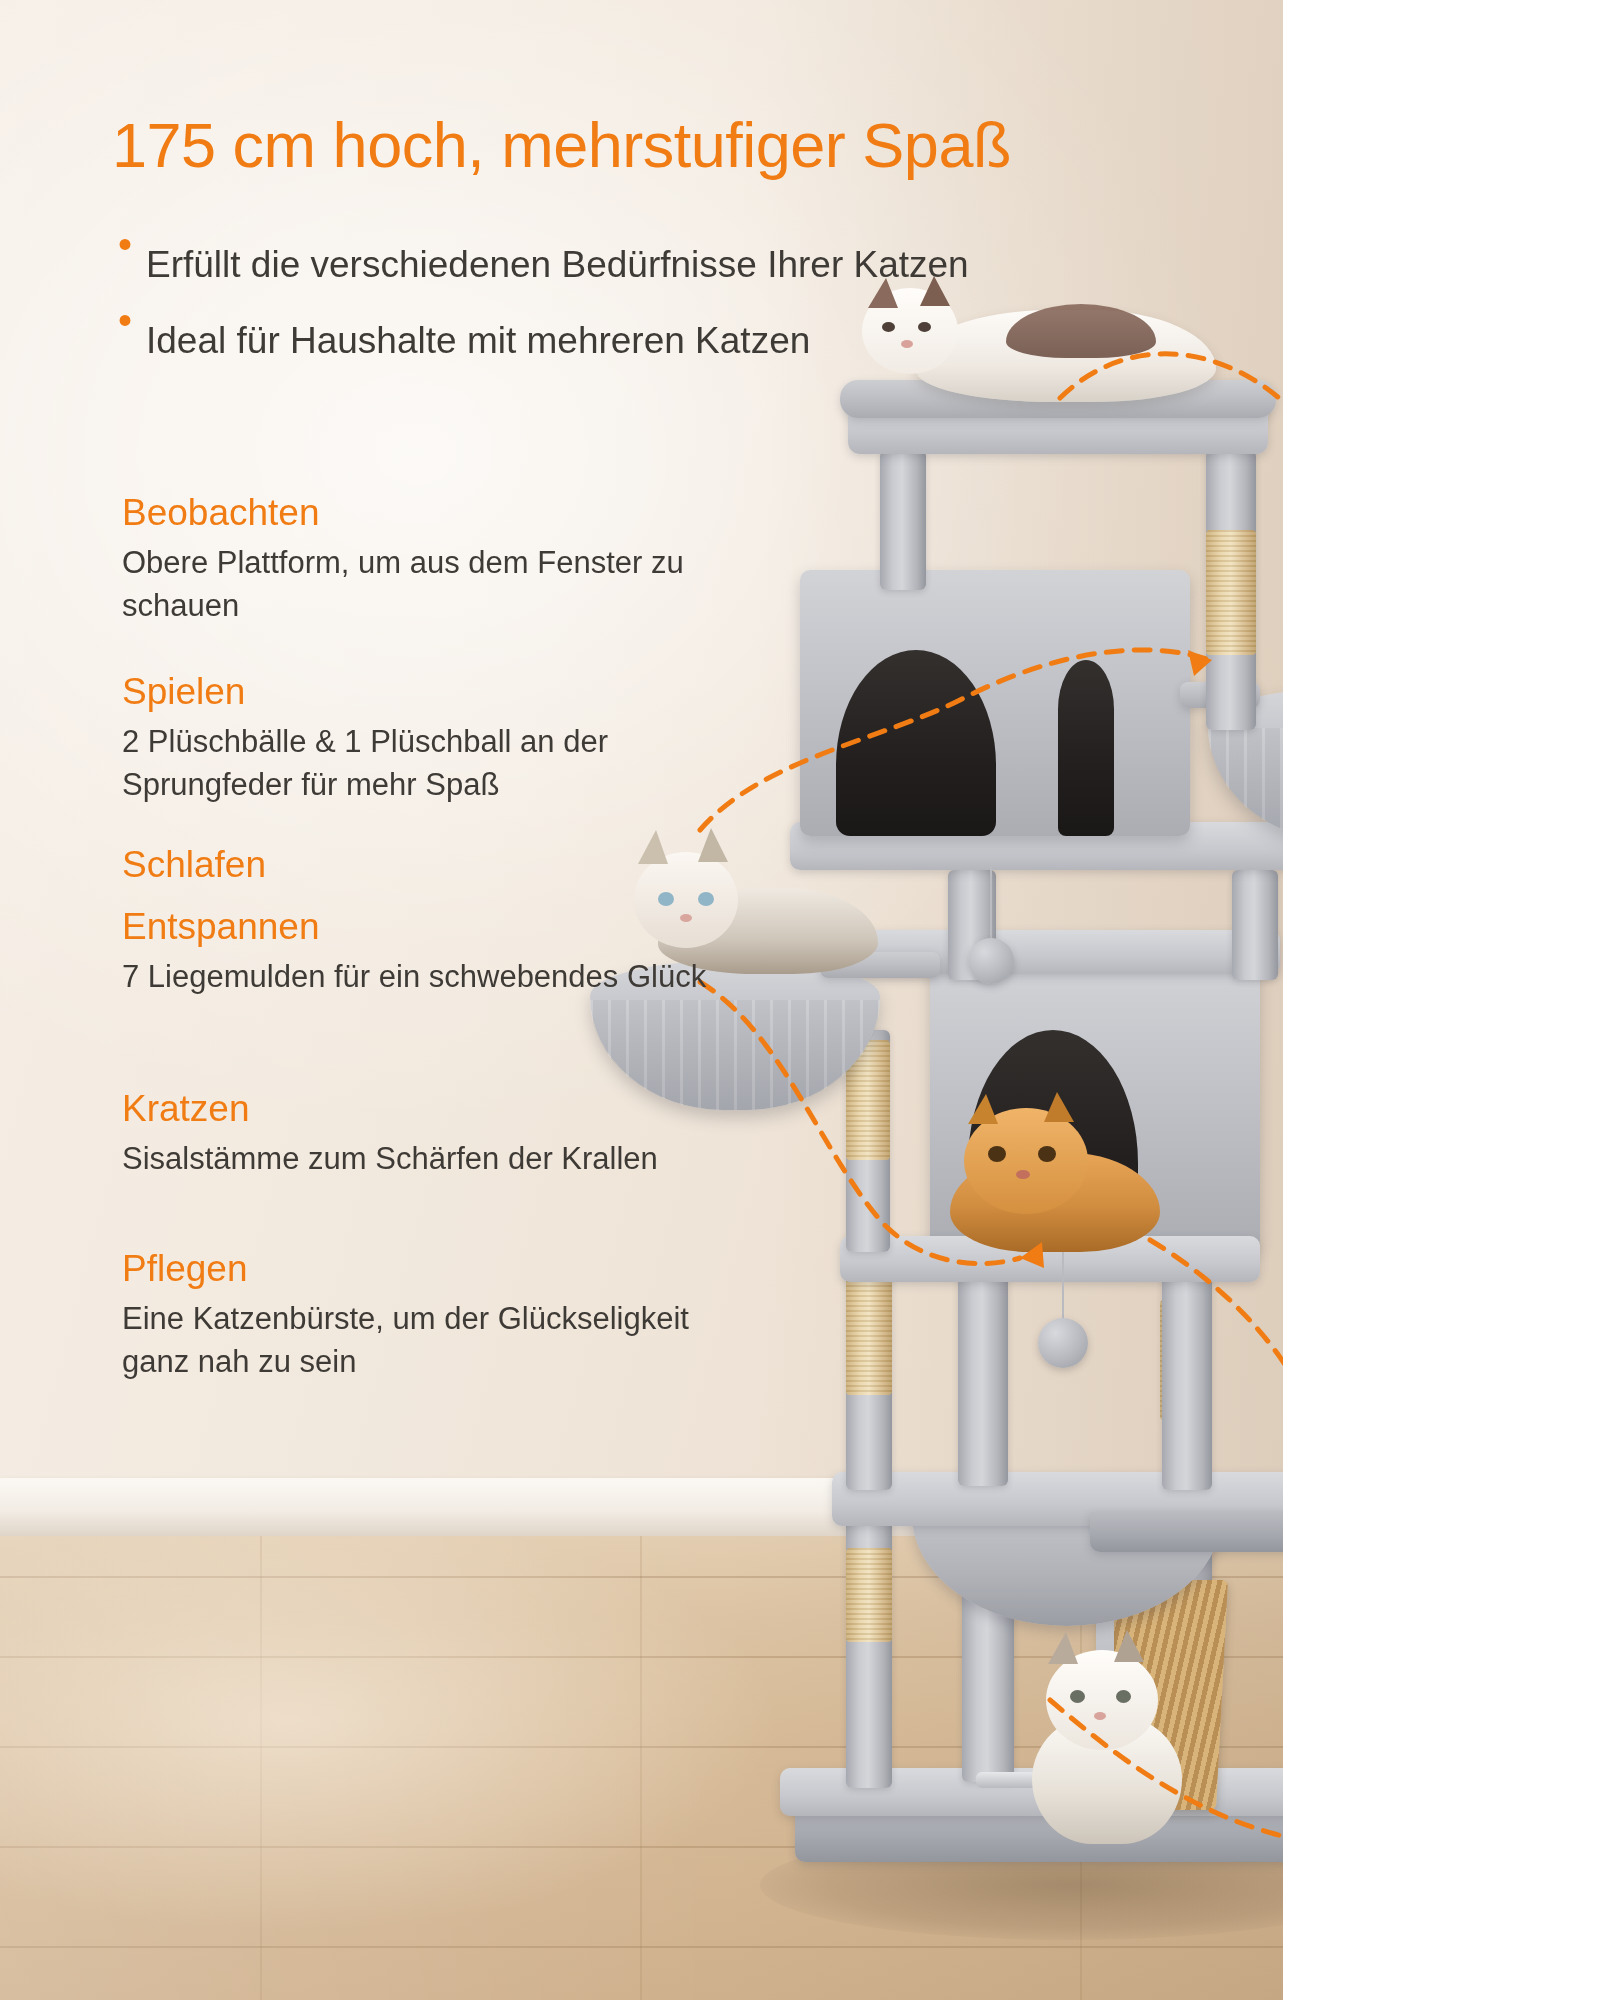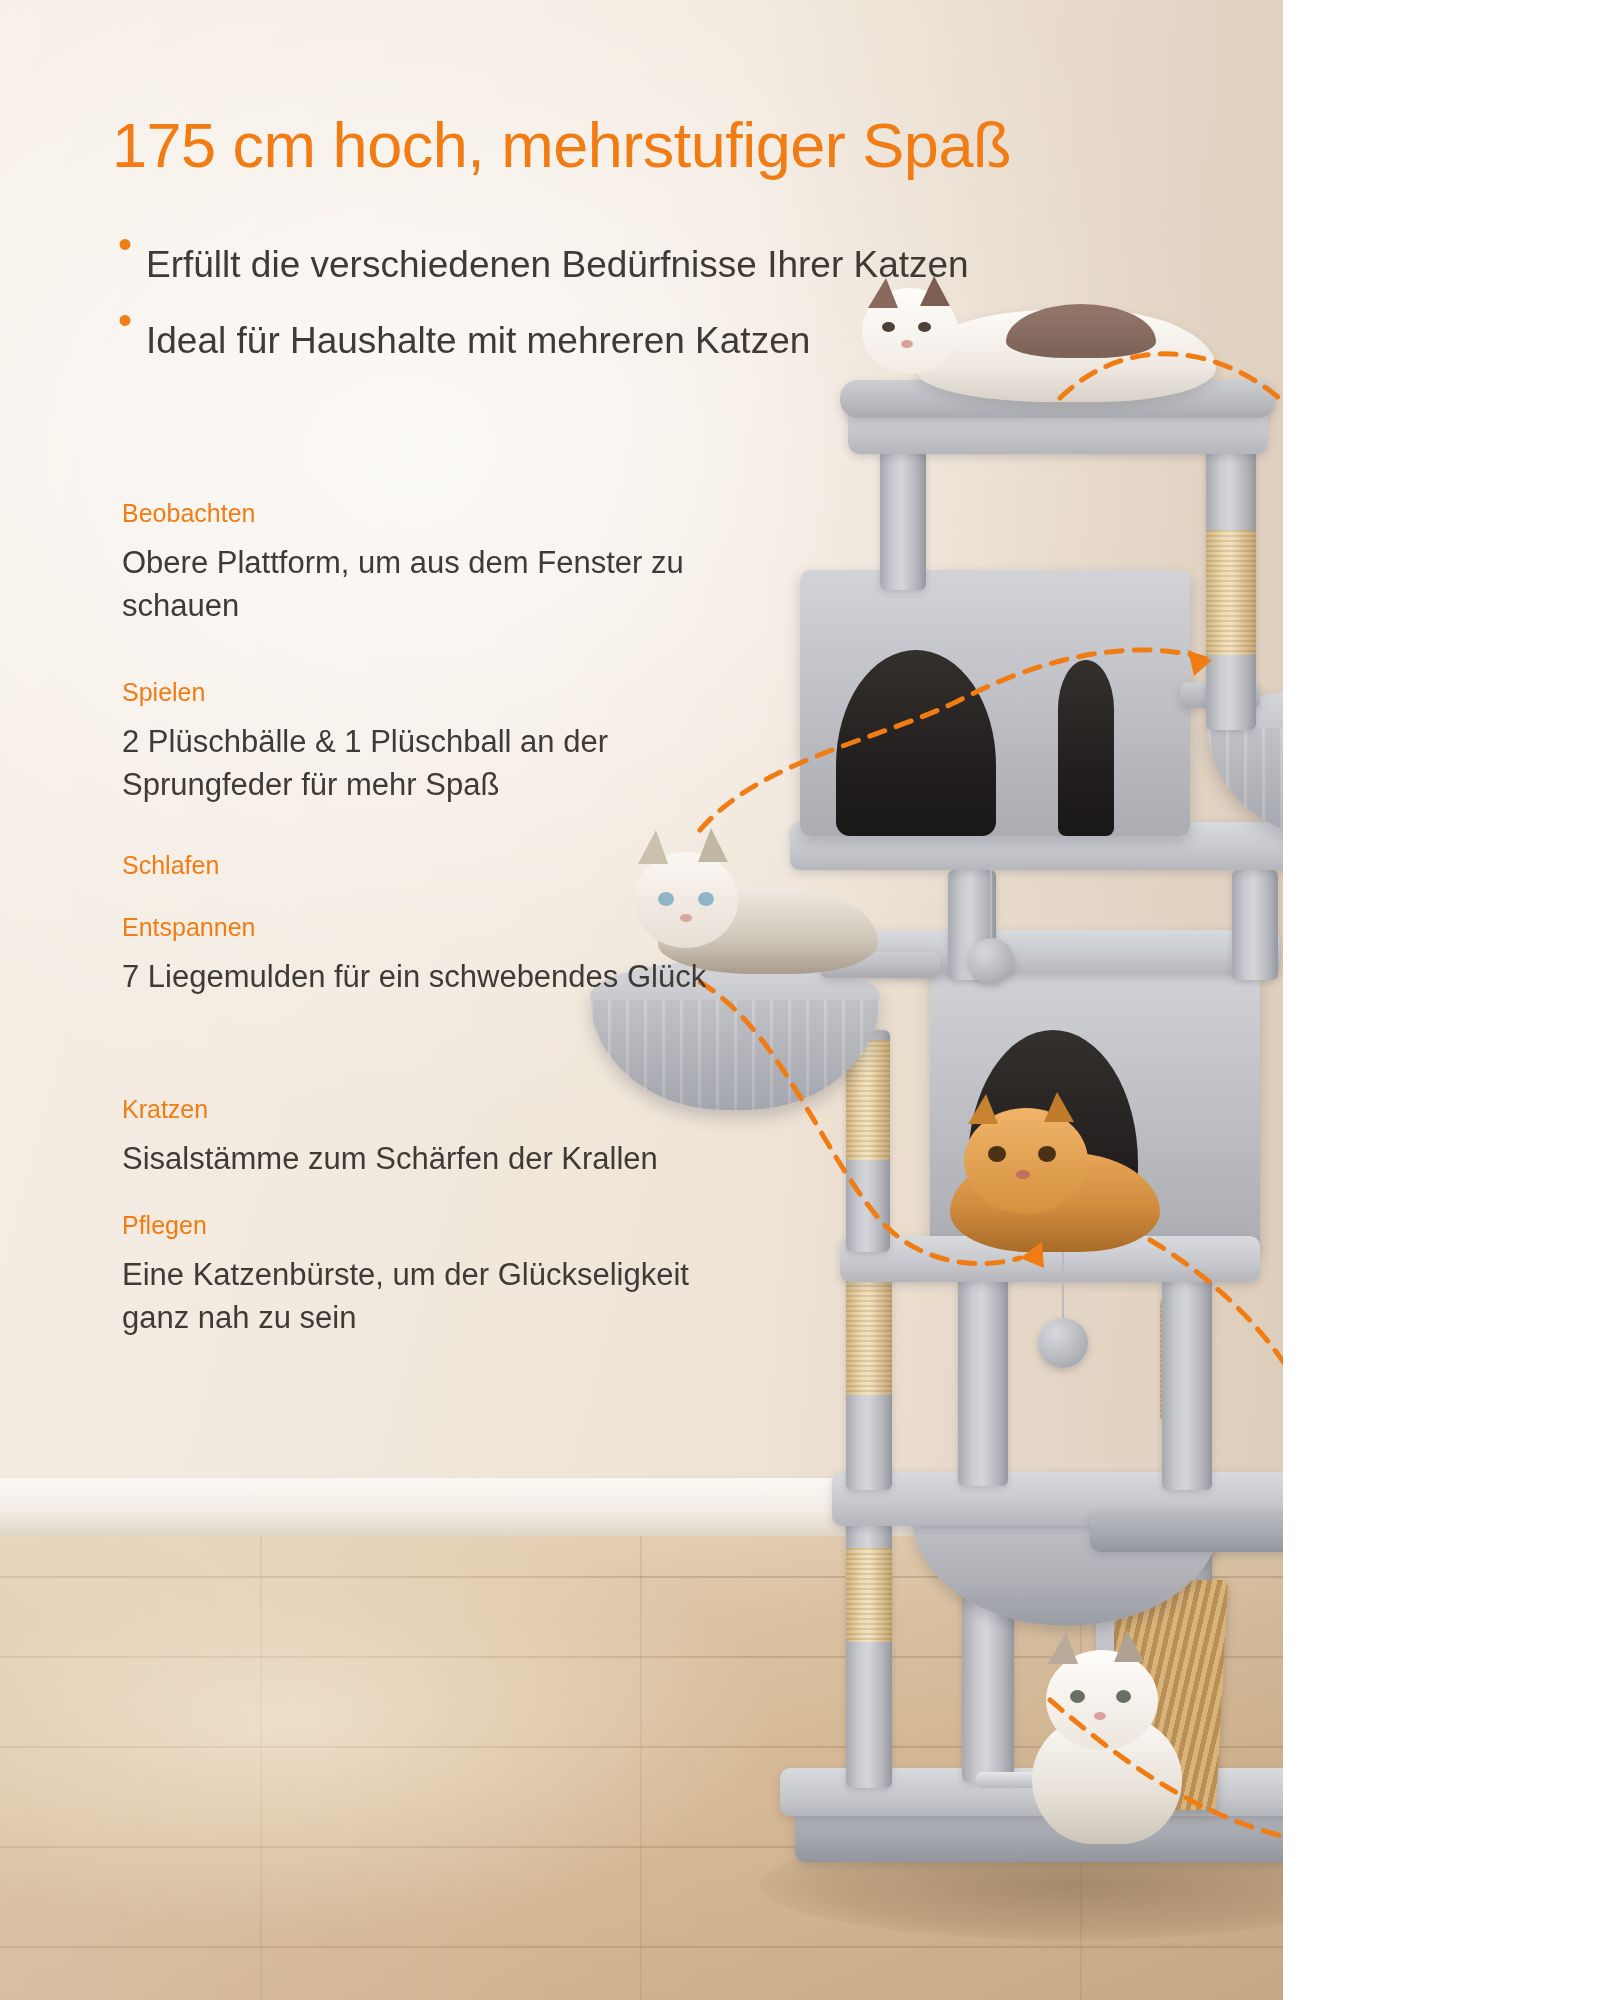--- a/index.html
+++ b/index.html
@@ -110,34 +110,34 @@
   }
 
   .features {
     position: absolute;
     left: 122px; top: 490px;
     width: 640px;
   }
   .feature { margin-bottom: 30px; }
   .feature .f-title {
     color: #f07c13;
-    font-size: 25px;
+    font-size: 37px;
     line-height: 46px;
     margin-bottom: 5px;
   }
   .feature .f-desc {
     color: #3e3a36;
     font-size: 31px;
     line-height: 43px;
   }
   .feature.f0 { margin-bottom: 42px; }
   .feature.f1 { margin-bottom: 36px; }
   .feature.f2 { margin-bottom: 16px; }
   .feature.f3 { margin-bottom: 88px; }
-  .feature.f4 { margin-bottom: 22px; }
+  .feature.f4 { margin-bottom: 66px; }
 
   
   .tree { position: absolute; left: 0; top: 0; width: 1600px; height: 2000px; }
 
   .fur {
     position: absolute;
     background: linear-gradient(180deg, #cdced2 0%, #bcbec3 50%, #a9abb1 100%);
     border-radius: 8px;
     box-shadow: 0 3px 8px rgba(80,80,90,0.22);
   }

